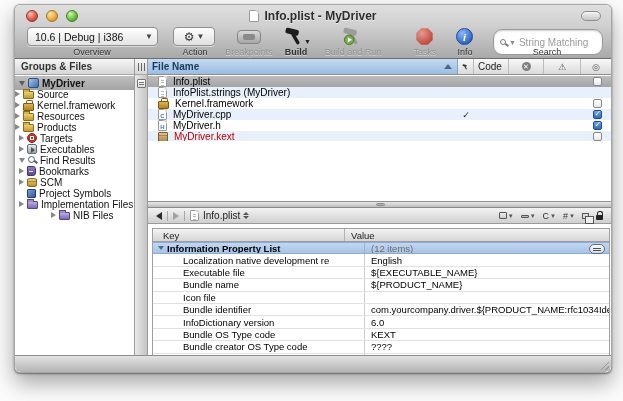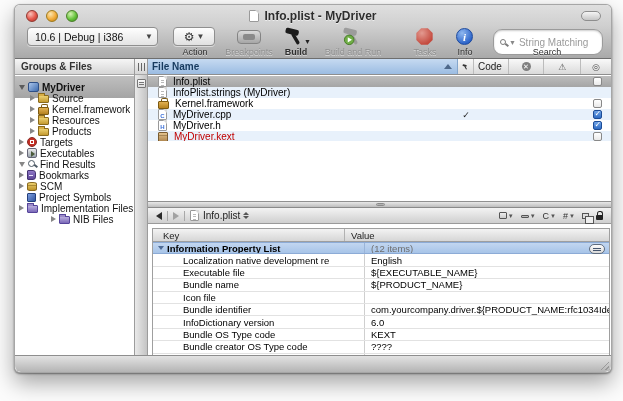--- a/index.html
+++ b/index.html
@@ -57,24 +57,24 @@
   .mag{width:6px;height:6px;border:1.5px solid #7c7c7c;border-radius:50%;position:relative;flex:none;}
   .mag::after{content:"";position:absolute;width:4px;height:1.5px;background:#7c7c7c;right:-3.5px;bottom:-1px;transform:rotate(40deg);}
   .search .arr{font-size:7px;color:#888;}
   .search .ph{font-size:10px;color:#9b9b9b;white-space:nowrap;overflow:hidden;}
 
   
   .sidebar{position:absolute;left:0;top:54px;width:119px;bottom:17px;background:#fff;border-right:0;}
   .sb-header{position:absolute;left:0;top:0;right:0;height:16px;background:linear-gradient(#f6f6f6,#d6d6d6);
     border-bottom:1px solid #a6a6a6;font-size:10px;font-weight:bold;color:#333;display:flex;align-items:center;padding-left:6px;}
   .tree{position:absolute;left:0;top:17px;right:0;bottom:0;}
-  .titem{position:absolute;left:0;right:0;height:22px;display:flex;align-items:center;font-size:10px;color:#111;white-space:nowrap;}
+  .titem{position:absolute;left:0;right:0;height:14px;display:flex;align-items:center;font-size:10px;color:#111;white-space:nowrap;}
   .titem.sel{background:linear-gradient(#bfbfbf,#a4a4a4);font-weight:bold;}
   .titem .tri{flex:none;margin:0 3px 0 0;}
-  .d0{padding-left:4px;} .d1{padding-left:15px;}
+  .d0{padding-left:4px;} .d1{}
   .noTri{padding-left:12px;}
   .titem .lbl{margin-left:3px;overflow:hidden;}
 
   .tri{width:0;height:0;border-style:solid;display:inline-block;}
   .tri.r{border-width:3.5px 0 3.5px 5px;border-color:transparent transparent transparent #878787;}
   .tri.d{border-width:5px 3.5px 0 3.5px;border-color:#878787 transparent transparent transparent;}
   .tri.dsel{border-color:#5c5c5c transparent transparent transparent;}
 
   
   .ic{display:inline-block;position:relative;flex:none;}
@@ -207,20 +207,21 @@
         <span class="tdoc"></span>
         <span>Info.plist - MyDriver</span>
       </div>
       <span class="pill"></span>
     </div>
 
     <div class="combo">
       <span>10.6 | Debug | i386</span>
       <span class="arr">▼</span>
     </div>
+    <div class="tb-label" style="left:27px;width:100px;">Overview</div>
 
     <div class="actionbtn">
       <span>⚙</span>
       <span class="arr">▼</span>
     </div>
     <div class="tb-label" style="left:150px;width:60px;">Action</div>
 
     <div class="bp-ic"></div>
     <div class="tb-label dis" style="left:204px;width:60px;">Breakpoints</div>
 

